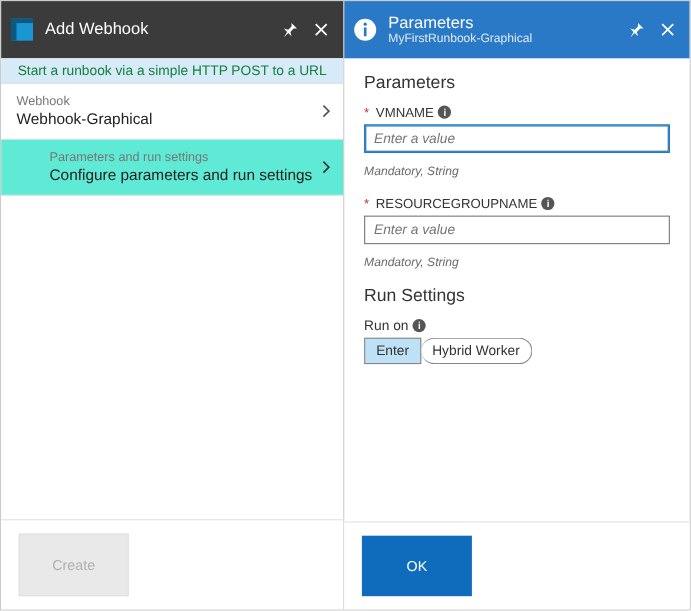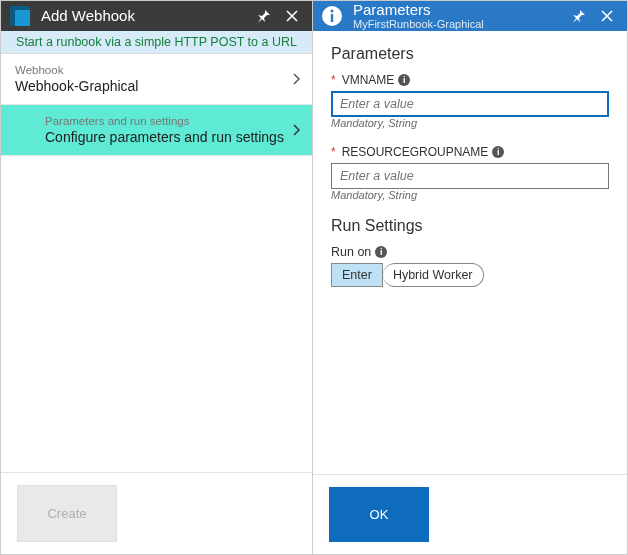--- a/index.html
+++ b/index.html
@@ -16,21 +16,21 @@
     .panel {
       display: flex;
       flex-direction: column;
       height: 100%;
       position: relative;
     }
     .panel-left { width: 312px; border-right: 1px solid #ccc; }
     .panel-right { width: 314px; }
 
     .header {
-      height: 30px;
+      height: 52px;
       display: flex;
       align-items: center;
       padding: 0 6px 0 8px;
       color: #fff;
       justify-content: center;
     }
     .header-dark { background: #3b3b3b; }
     .header-blue { background: #2a79c7; }
     .header-icon {
       width: 22px; height: 22px;
@@ -114,21 +114,21 @@
       width: 100%;
       height: 26px;
       border: 1px solid #777;
       padding: 0 8px;
       font-size: 12.5px;
       font-style: italic;
       color: #888;
       background: #fff;
     }
     .input.focused { border: 1px solid #0f6cbd; outline: 1px solid #0f6cbd; outline-offset: -2px; }
-    .helper { font-size: 11px; font-style: italic; color: #6a6a6a; margin-top: 0; margin-bottom: 16px; }
+    .helper { font-size: 11px; font-style: italic; color: #6a6a6a; margin-top: 11px; margin-bottom: 16px; }
 
     .section-title.settings { margin-top: 8px; }
     .run-label { font-size: 12.5px; color: #333; display: flex; align-items: center; gap: 4px; margin-bottom: 4px; }
     .toggle-group { display: flex; }
     .toggle {
       padding: 4px 10px;
       font-size: 12.5px;
       border: 1px solid #888;
       cursor: pointer;
       background: #fff;

